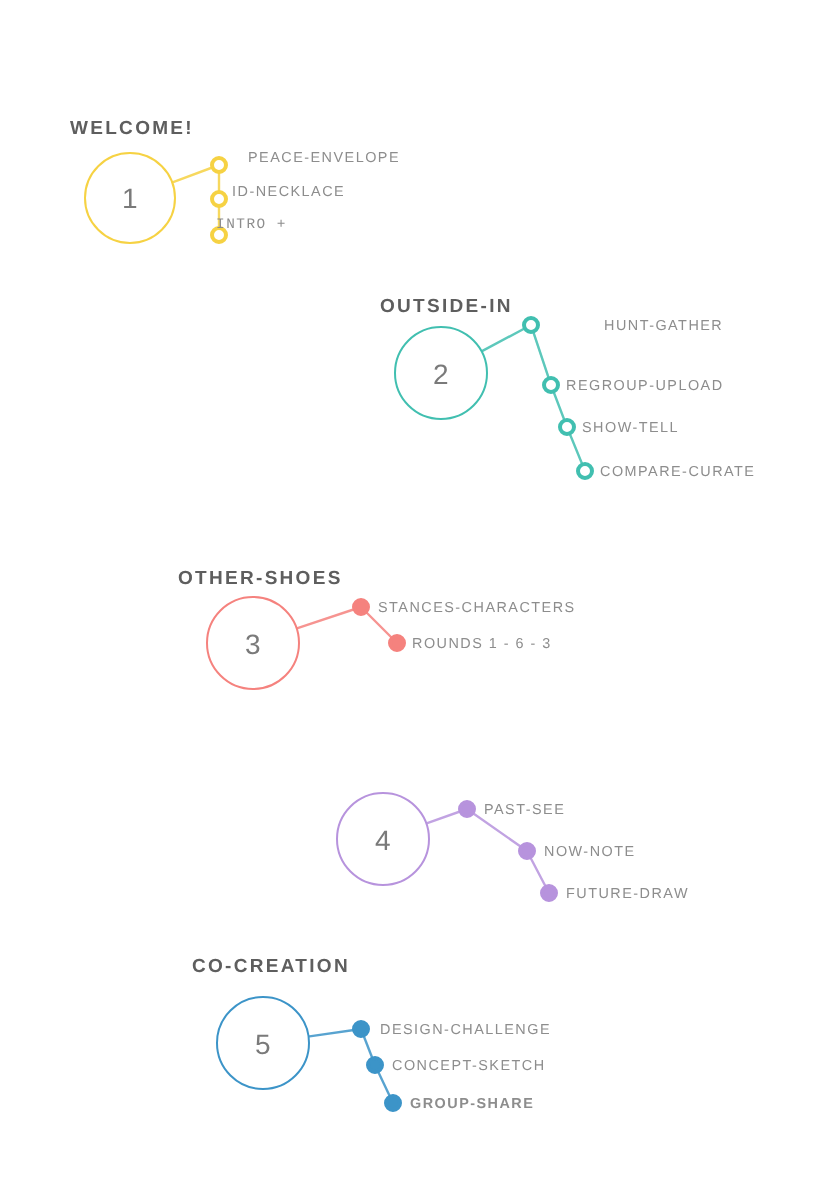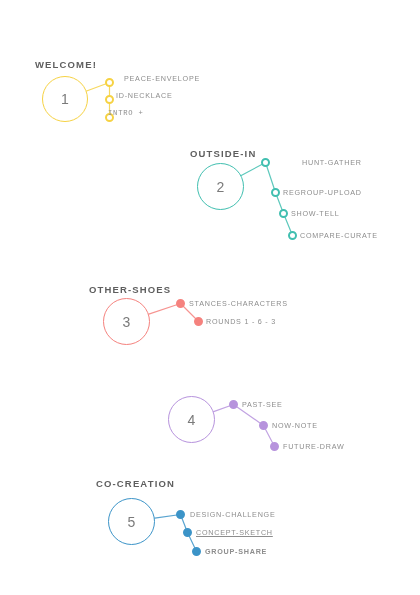--- a/index.html
+++ b/index.html
@@ -137,16 +137,16 @@
     <div class="node-label" style="left: 272px; top: 422px;">NOW-NOTE</div>
     <div class="node filled" style="left: 270px; top: 442px; border-color: rgb(183, 147, 221); color: rgb(183, 147, 221);"></div>
     <div class="node-label" style="left: 283px; top: 443px;">FUTURE-DRAW</div>
     <div class="section-heading" style="left: 96px; top: 479px;">CO-CREATION</div>
     <div class="stage-circle" style="left: 108px; top: 498px; width: 47px; height: 47px; border-color: rgb(60, 148, 200);">
       <span class="stage-num">5</span>
     </div>
     <div class="node filled" style="left: 176px; top: 510px; border-color: rgb(60, 148, 200); color: rgb(60, 148, 200);"></div>
     <div class="node-label" style="left: 190px; top: 511px;">DESIGN-CHALLENGE</div>
     <div class="node filled" style="left: 183px; top: 528px; border-color: rgb(60, 148, 200); color: rgb(60, 148, 200);"></div>
-    <div class="node-label" style="left: 196px; top: 529px; text-decoration: underline;">CONCEPT-SKETCH</div>
+    <div class="node-label" style="left: 196px; top: 529px;">CONCEPT-SKETCH</div>
     <div class="node filled" style="left: 192px; top: 547px; border-color: rgb(60, 148, 200); color: rgb(60, 148, 200);"></div>
     <div class="node-label" style="left: 205px; top: 548px; font-weight: bold;">GROUP-SHARE</div>
   </div>
 
 </body></html>

